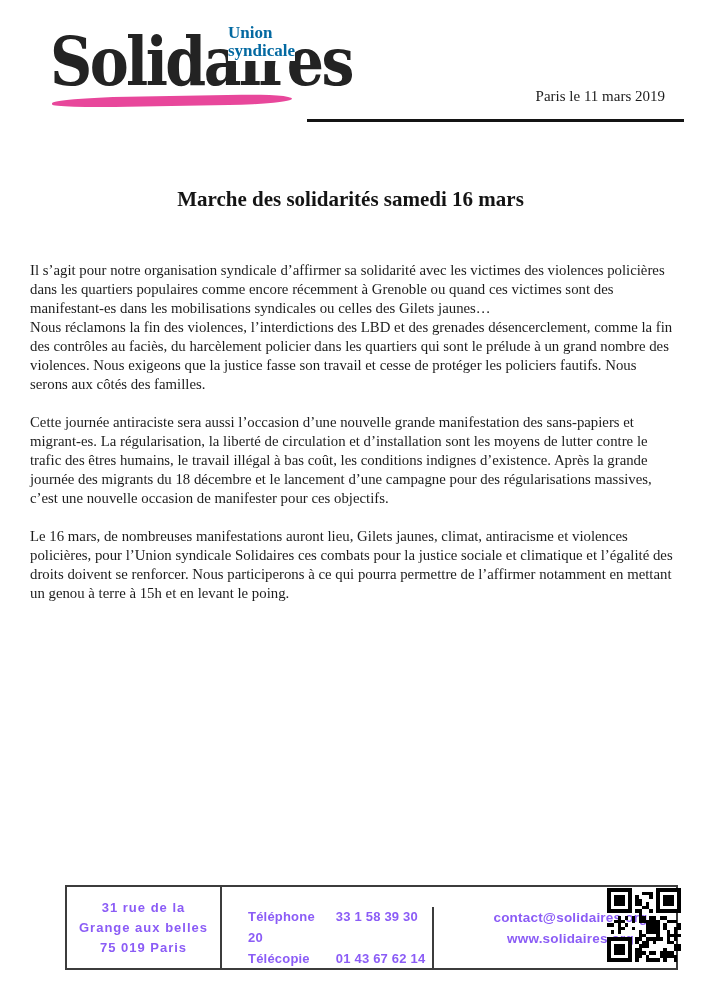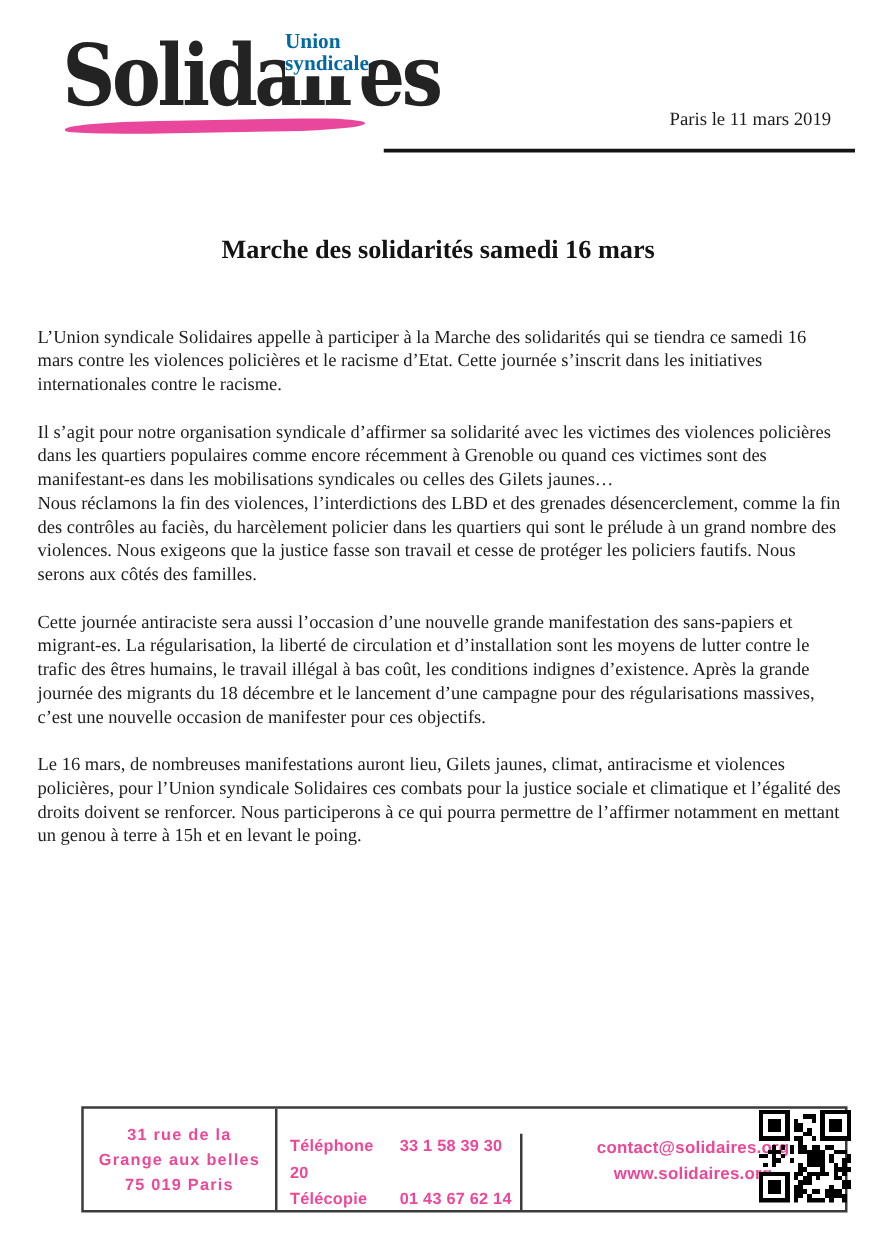--- a/index.html
+++ b/index.html
@@ -101,21 +101,22 @@
     position: absolute;
     left: 65px;
     top: 885px;
     width: 613px;
     height: 85px;
     box-sizing: border-box;
     border: 2px solid #3c3c3c;
     display: flex;
     font-family: "Liberation Sans", sans-serif;
     font-weight: bold;
-    color: #ec4899;
+    color: #8b5cf6;
+    gap: 16px;
   }
   .ft-cell {
     box-sizing: border-box;
     display: flex;
     flex-direction: column;
     justify-content: center;
   }
   .ft-address {
     width: 155px;
     border-right: 2px solid #3c3c3c;
@@ -162,21 +163,20 @@
   </div>
   <div class="logo-wordmark">Solidaires</div>
   <div class="logo-underline" style="background: rgb(232, 71, 155);"></div>
 
   <div class="dateline">Paris le 11 mars 2019</div>
   <div class="header-rule"></div>
 
   <div class="doc-title">Marche des solidarités samedi 16 mars</div>
 
   <div class="doc-body">
-    <p>L’Union syndicale Solidaires appelle à participer à la Marche des solidarités qui se tiendra ce samedi 16 mars contre les violences policières et le racisme d’Etat. Cette journée s’inscrit dans les initiatives internationales contre le racisme.</p>
     <p>Il s’agit pour notre organisation syndicale d’affirmer sa solidarité avec les victimes des violences policières dans les quartiers populaires comme encore récemment à Grenoble ou quand ces victimes sont des manifestant-es dans les mobilisations syndicales ou celles des Gilets jaunes…
 Nous réclamons la fin des violences, l’interdictions des LBD et des grenades désencerclement, comme la fin des contrôles au faciès, du harcèlement policier dans les quartiers qui sont le prélude à un grand nombre des violences. Nous exigeons que la justice fasse son travail et cesse de protéger les policiers fautifs. Nous serons aux côtés des familles.</p>
     <p>Cette journée antiraciste sera aussi l’occasion d’une nouvelle grande manifestation des sans-papiers et migrant-es. La régularisation, la liberté de circulation et d’installation sont les moyens de lutter contre le trafic des êtres humains, le travail illégal à bas coût, les conditions indignes d’existence. Après la grande journée des migrants du 18 décembre et le lancement d’une campagne pour des régularisations massives, c’est une nouvelle occasion de manifester pour ces objectifs.</p>
     <p>Le 16 mars, de nombreuses manifestations auront lieu, Gilets jaunes, climat, antiracisme et violences policières, pour l’Union syndicale Solidaires ces combats pour la justice sociale et climatique et l’égalité des droits doivent se renforcer. Nous participerons à ce qui pourra permettre de l’affirmer notamment en mettant un genou à terre à 15h et en levant le poing.</p>
   </div>
 
   <div class="footer-table">
     <div class="ft-cell ft-address">
       <div>31 rue de la</div>
       <div>Grange aux belles</div>

